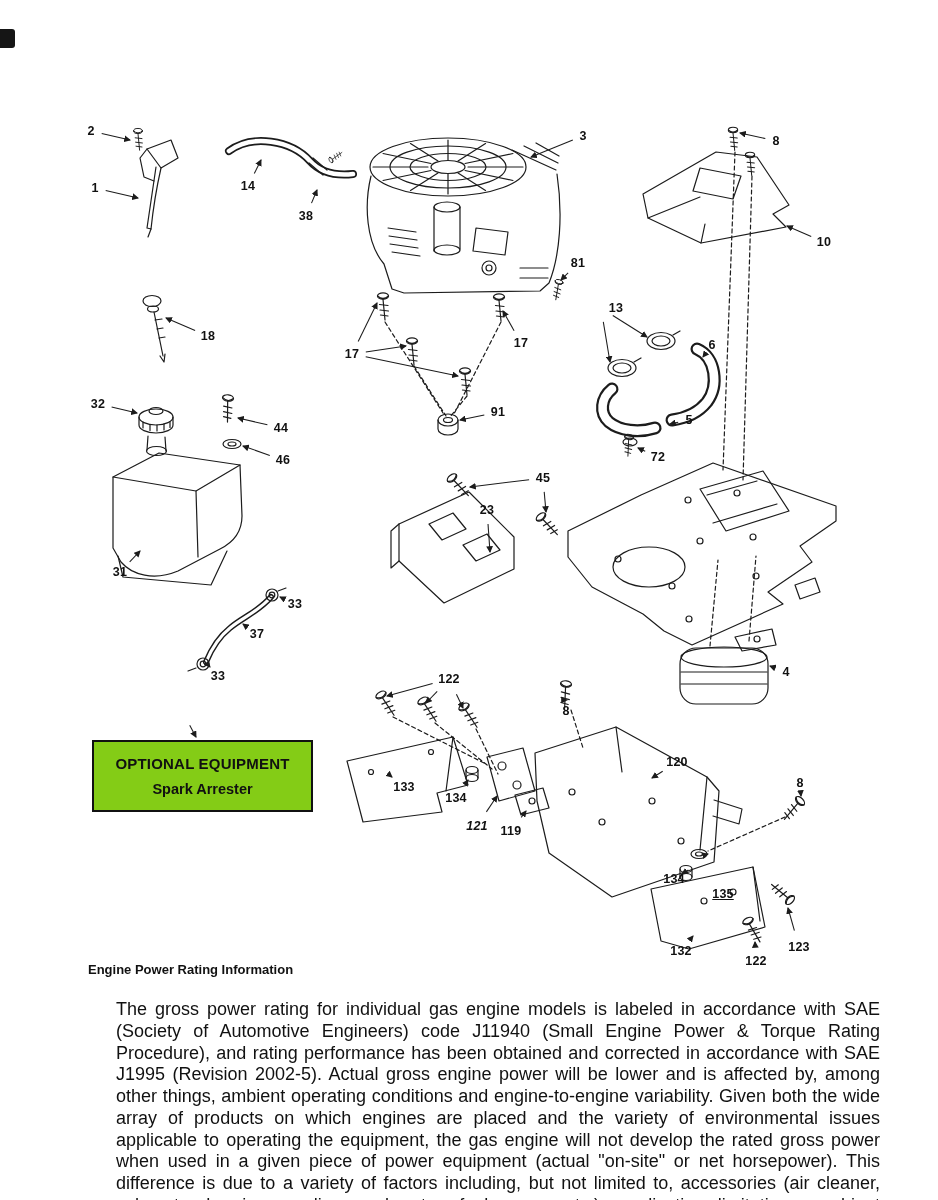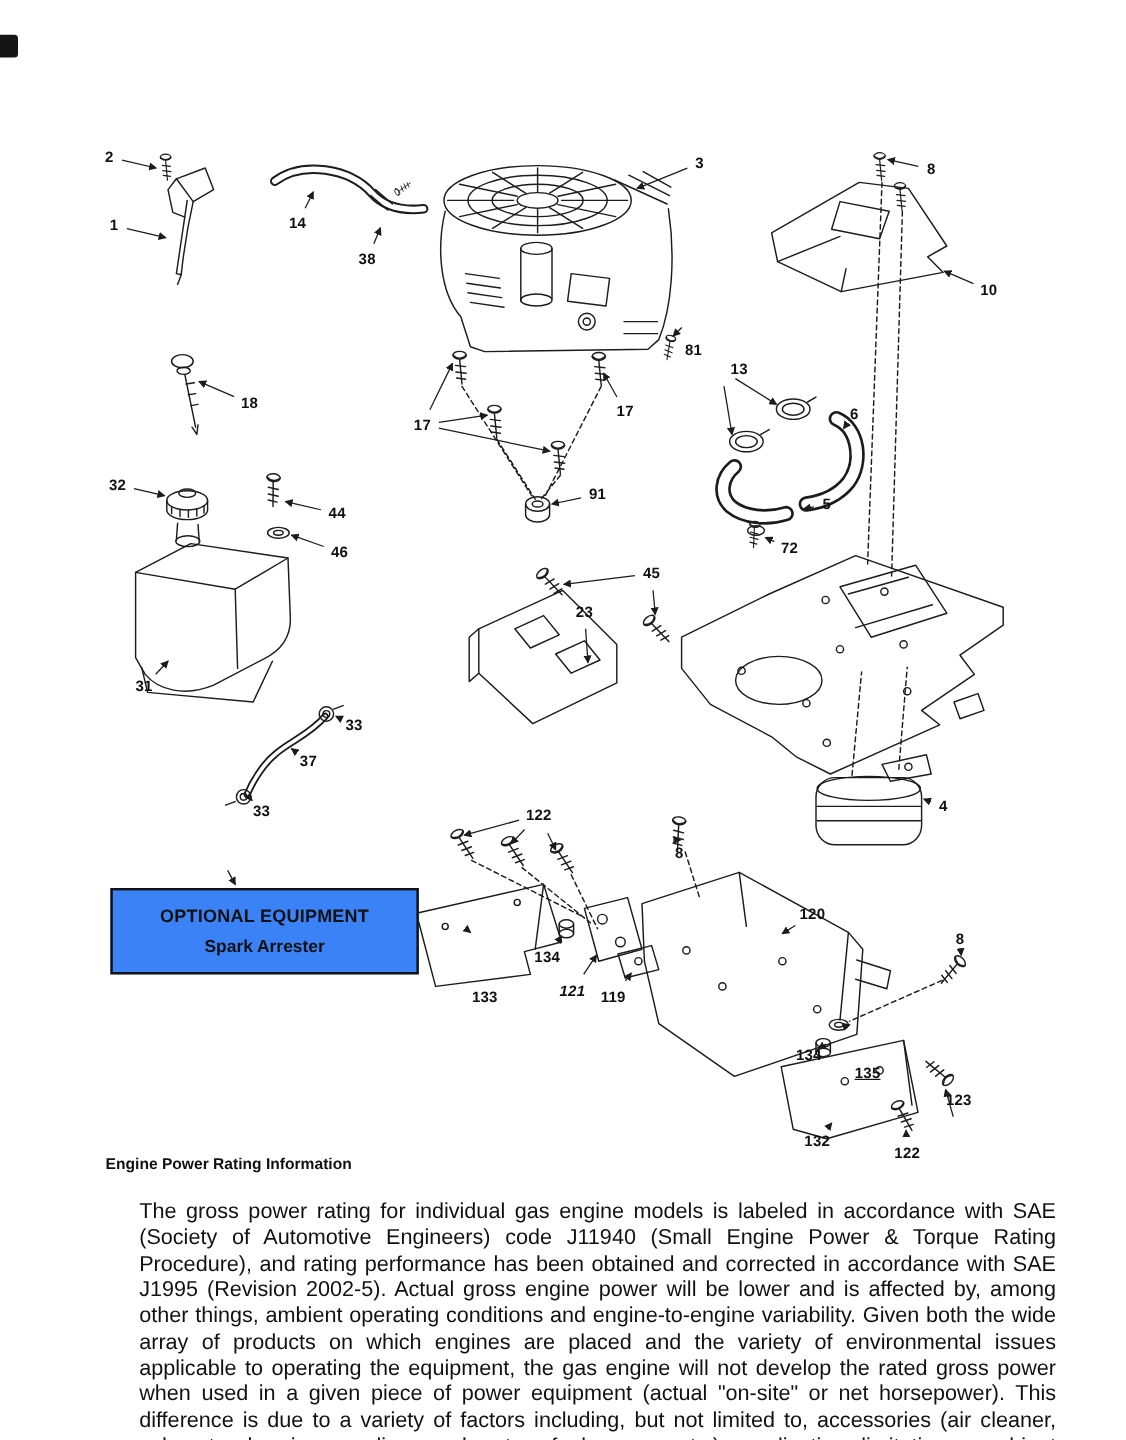--- a/index.html
+++ b/index.html
@@ -17,22 +17,22 @@
     position: absolute;
     transform: translate(-50%, -50%);
     font-weight: bold;
     font-size: 12.5px;
     letter-spacing: .2px;
     white-space: nowrap;
   }
   #leader-layer line { stroke: #1c1c1c; stroke-width: 1.05; }
   .oe-box {
     position: absolute; left: 92px; top: 740px;
-    width: 257px; height: 72px;
-    border: 2px solid #111; background: #3b82f6;
+    width: 221px; height: 72px;
+    border: 2px solid #111; background: #84cc16;
     display: flex; flex-direction: column; align-items: center; justify-content: center;
     gap: 9px;
   }
   .oe-line1 { font-weight: bold; font-size: 15px; letter-spacing: .2px; }
   .oe-line2 { font-weight: bold; font-size: 14.5px; }
   .info-heading {
     position: absolute; left: 88px; top: 962px;
     font-weight: bold; font-size: 13px;
   }
   .info-body {
@@ -299,21 +299,21 @@
   </svg>
 
   <div id="callout-labels">
       <div class="callout" style="left: 91px; top: 131px;">2</div>
       <div class="callout" style="left: 95px; top: 188px;">1</div>
       <div class="callout" style="left: 248px; top: 186px;">14</div>
       <div class="callout" style="left: 306px; top: 216px;">38</div>
       <div class="callout" style="left: 583px; top: 136px;">3</div>
       <div class="callout" style="left: 776px; top: 141px;">8</div>
       <div class="callout" style="left: 824px; top: 242px;">10</div>
-      <div class="callout" style="left: 578px; top: 263px; margin-top: 29px;">81</div>
+      <div class="callout" style="left: 578px; top: 263px;">81</div>
       <div class="callout" style="left: 208px; top: 336px;">18</div>
       <div class="callout" style="left: 352px; top: 354px;">17</div>
       <div class="callout" style="left: 521px; top: 343px;">17</div>
       <div class="callout" style="left: 616px; top: 308px;">13</div>
       <div class="callout" style="left: 712px; top: 345px;">6</div>
       <div class="callout" style="left: 689px; top: 420px;">5</div>
       <div class="callout" style="left: 658px; top: 457px;">72</div>
       <div class="callout" style="left: 498px; top: 412px;">91</div>
       <div class="callout" style="left: 98px; top: 404px;">32</div>
       <div class="callout" style="left: 281px; top: 428px;">44</div>
@@ -323,29 +323,29 @@
       <div class="callout" style="left: 120px; top: 572px;">31</div>
       <div class="callout" style="left: 295px; top: 604px;">33</div>
       <div class="callout" style="left: 257px; top: 634px;">37</div>
       <div class="callout" style="left: 218px; top: 676px;">33</div>
       <div class="callout" style="left: 183px; top: 713px; margin-top: 40px;">29</div>
       <div class="callout" style="left: 786px; top: 672px;">4</div>
       <div class="callout" style="left: 449px; top: 679px;">122</div>
       <div class="callout" style="left: 566px; top: 711px;">8</div>
       <div class="callout" style="left: 677px; top: 762px;">120</div>
       <div class="callout" style="left: 800px; top: 783px;">8</div>
-      <div class="callout" style="left: 404px; top: 787px; margin-top: 44px;">133</div>
+      <div class="callout" style="left: 404px; top: 787px;">133</div>
       <div class="callout" style="left: 456px; top: 798px;">134</div>
       <div class="callout" style="left: 477px; top: 826px; font-style: italic;">121</div>
       <div class="callout" style="left: 511px; top: 831px;">119</div>
       <div class="callout" style="left: 723px; top: 894px; text-decoration: underline;">135</div>
       <div class="callout" style="left: 674px; top: 879px;">134</div>
       <div class="callout" style="left: 681px; top: 951px; text-align: right;">132</div>
       <div class="callout" style="left: 756px; top: 961px;">122</div>
-      <div class="callout" style="left: 799px; top: 917px;">123</div>
+      <div class="callout" style="left: 799px; top: 947px;">123</div>
     </div>
 
   <div class="oe-box">
     <div class="oe-line1">OPTIONAL EQUIPMENT</div>
     <div class="oe-line2">Spark Arrester</div>
   </div>
 
   <div class="info-heading">Engine Power Rating Information</div>
 
   <div class="info-body">The gross power rating for individual gas engine models is labeled in accordance with SAE (Society of Automotive Engineers) code J11940 (Small Engine Power &amp; Torque Rating Procedure), and rating performance has been obtained and corrected in accordance with SAE J1995 (Revision 2002-5).  Actual gross engine power will be lower and is affected by, among other things, ambient operating conditions and engine-to-engine variability.  Given both the wide array of products on which engines are placed and the variety of environmental issues applicable to operating the equipment, the gas engine will not develop the rated gross power when used in a given piece of power equipment (actual "on-site" or net horsepower).  This difference is due to a variety of factors including, but not limited to, accessories (air cleaner, exhaust, charging, cooling, carburetor, fuel pump, etc.), application limitations, ambient operating conditions (temperature, humidity, altitude), and engine-to-engine variability.  Due to manufacturing and capacity limitations, Briggs &amp; Stratton may substitute an engine of higher rated power for this Series engine.</div>

